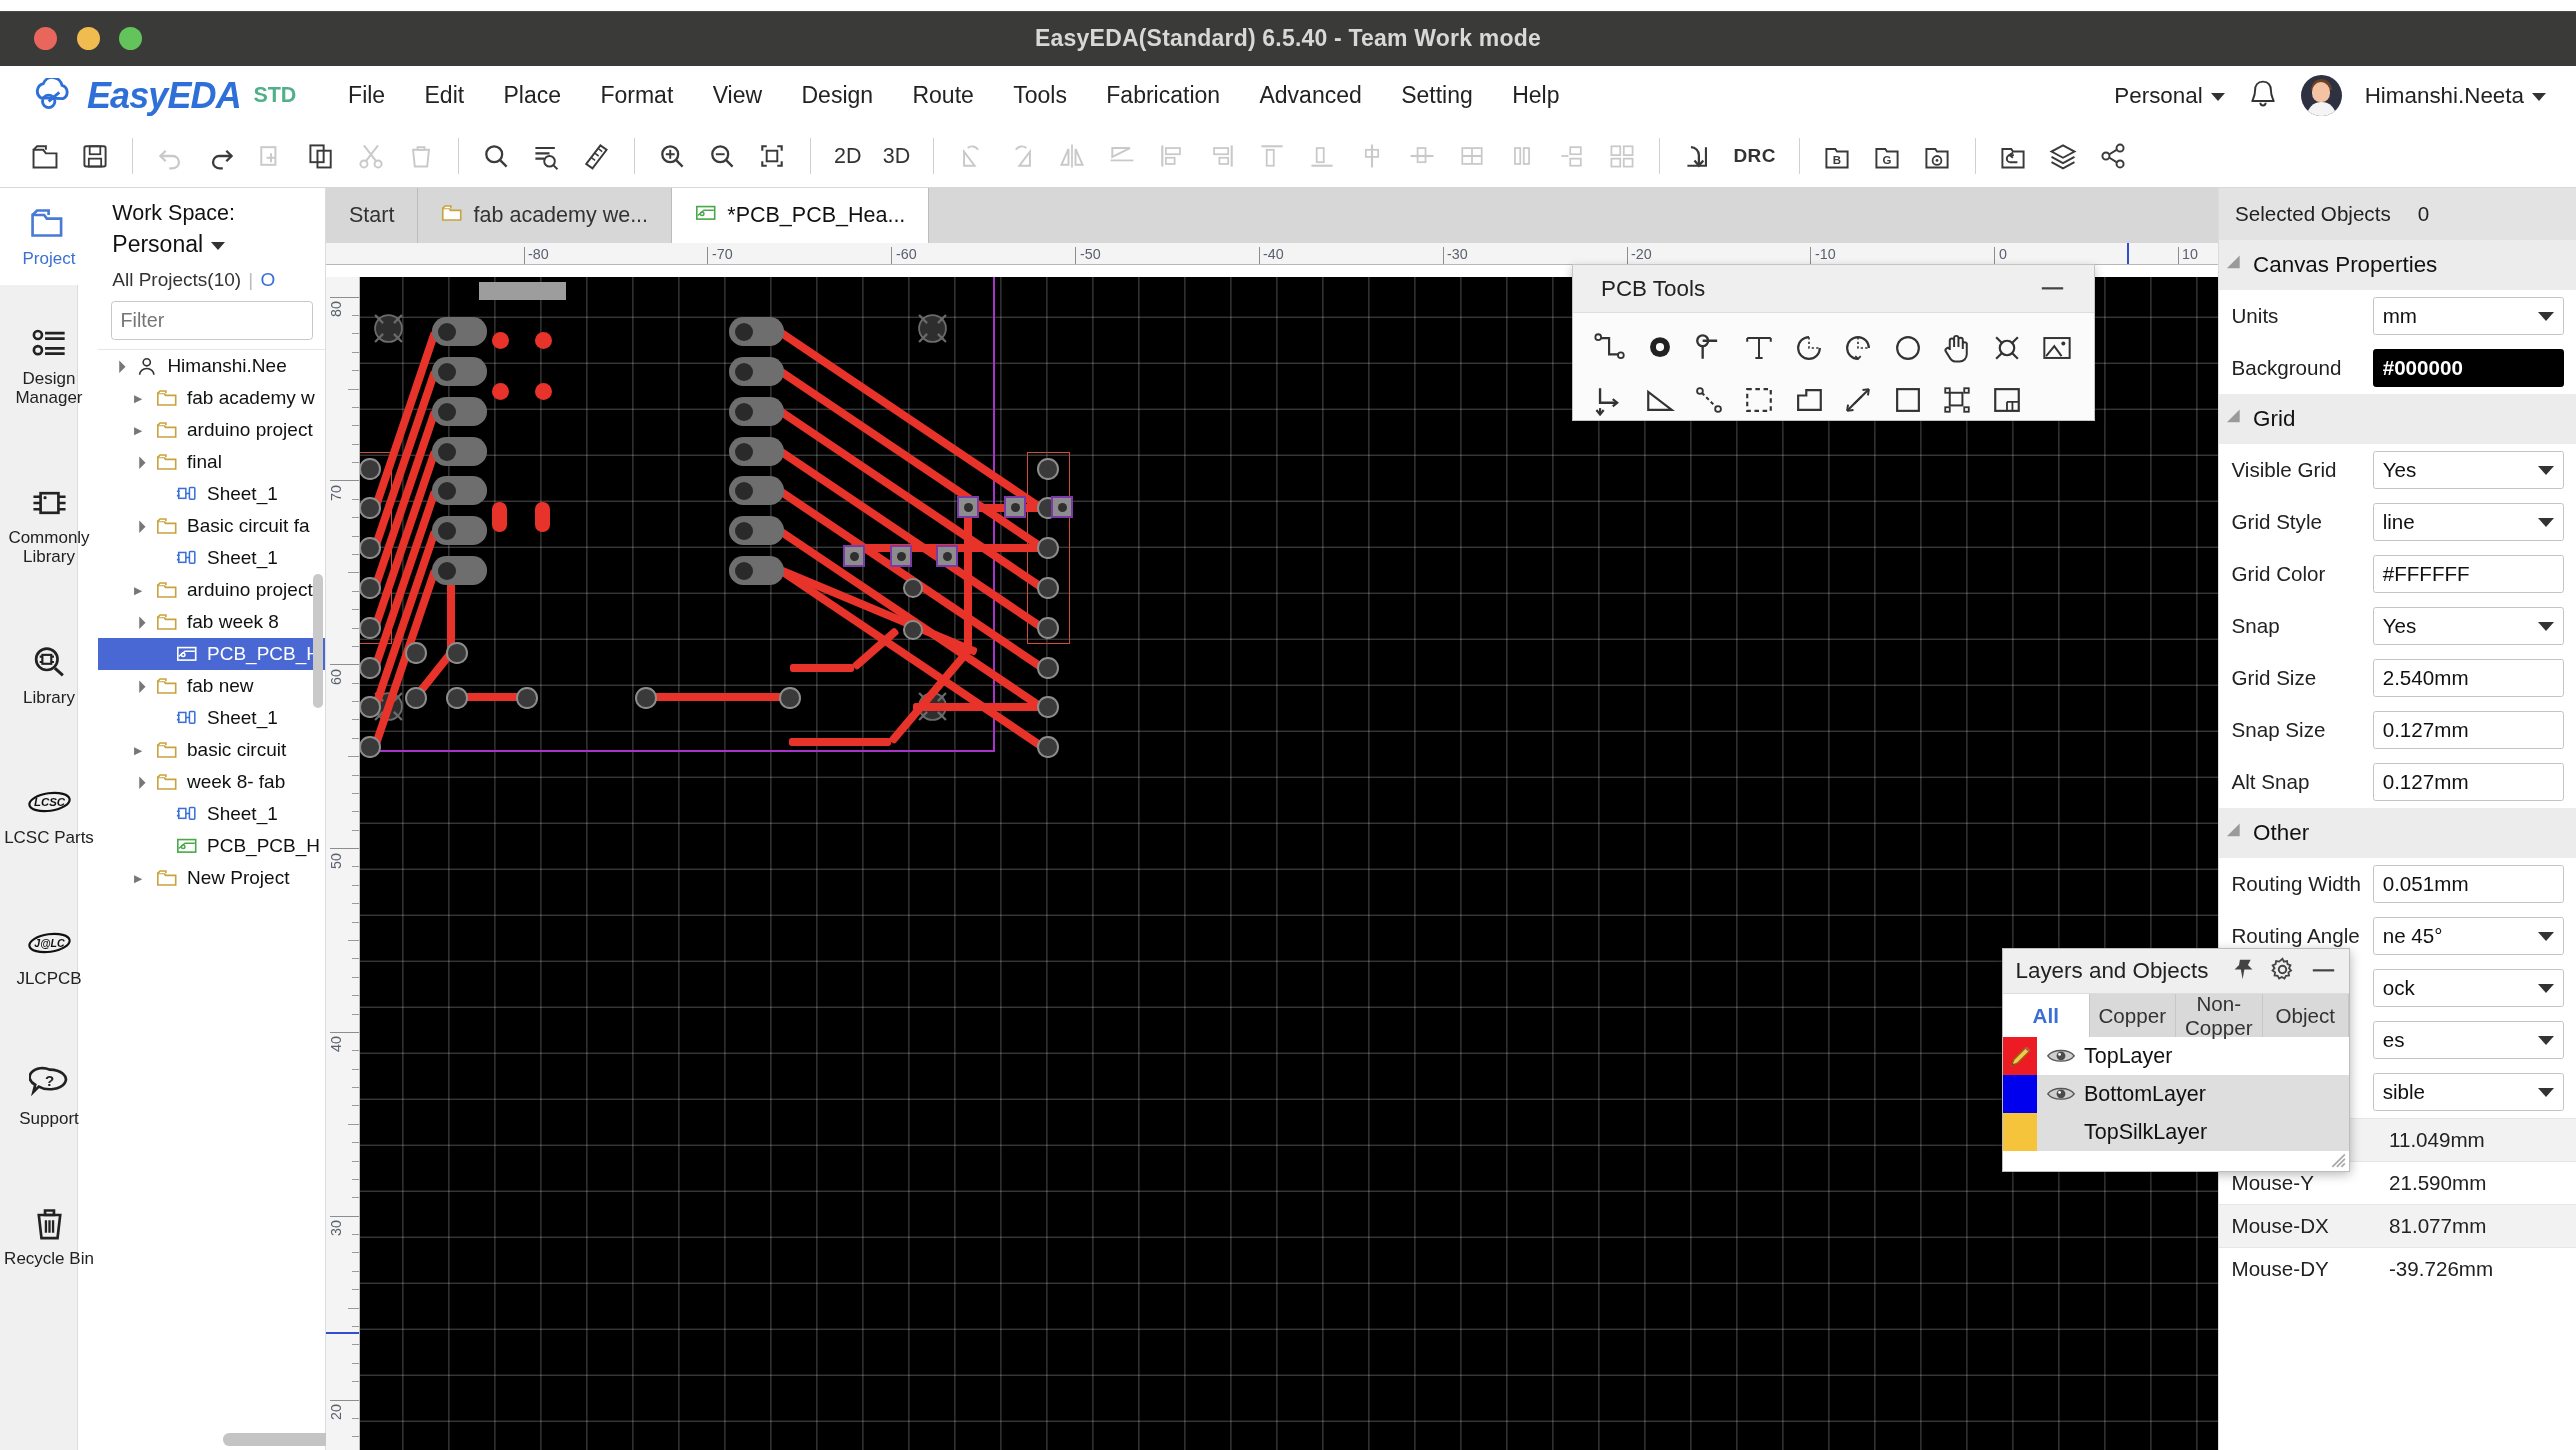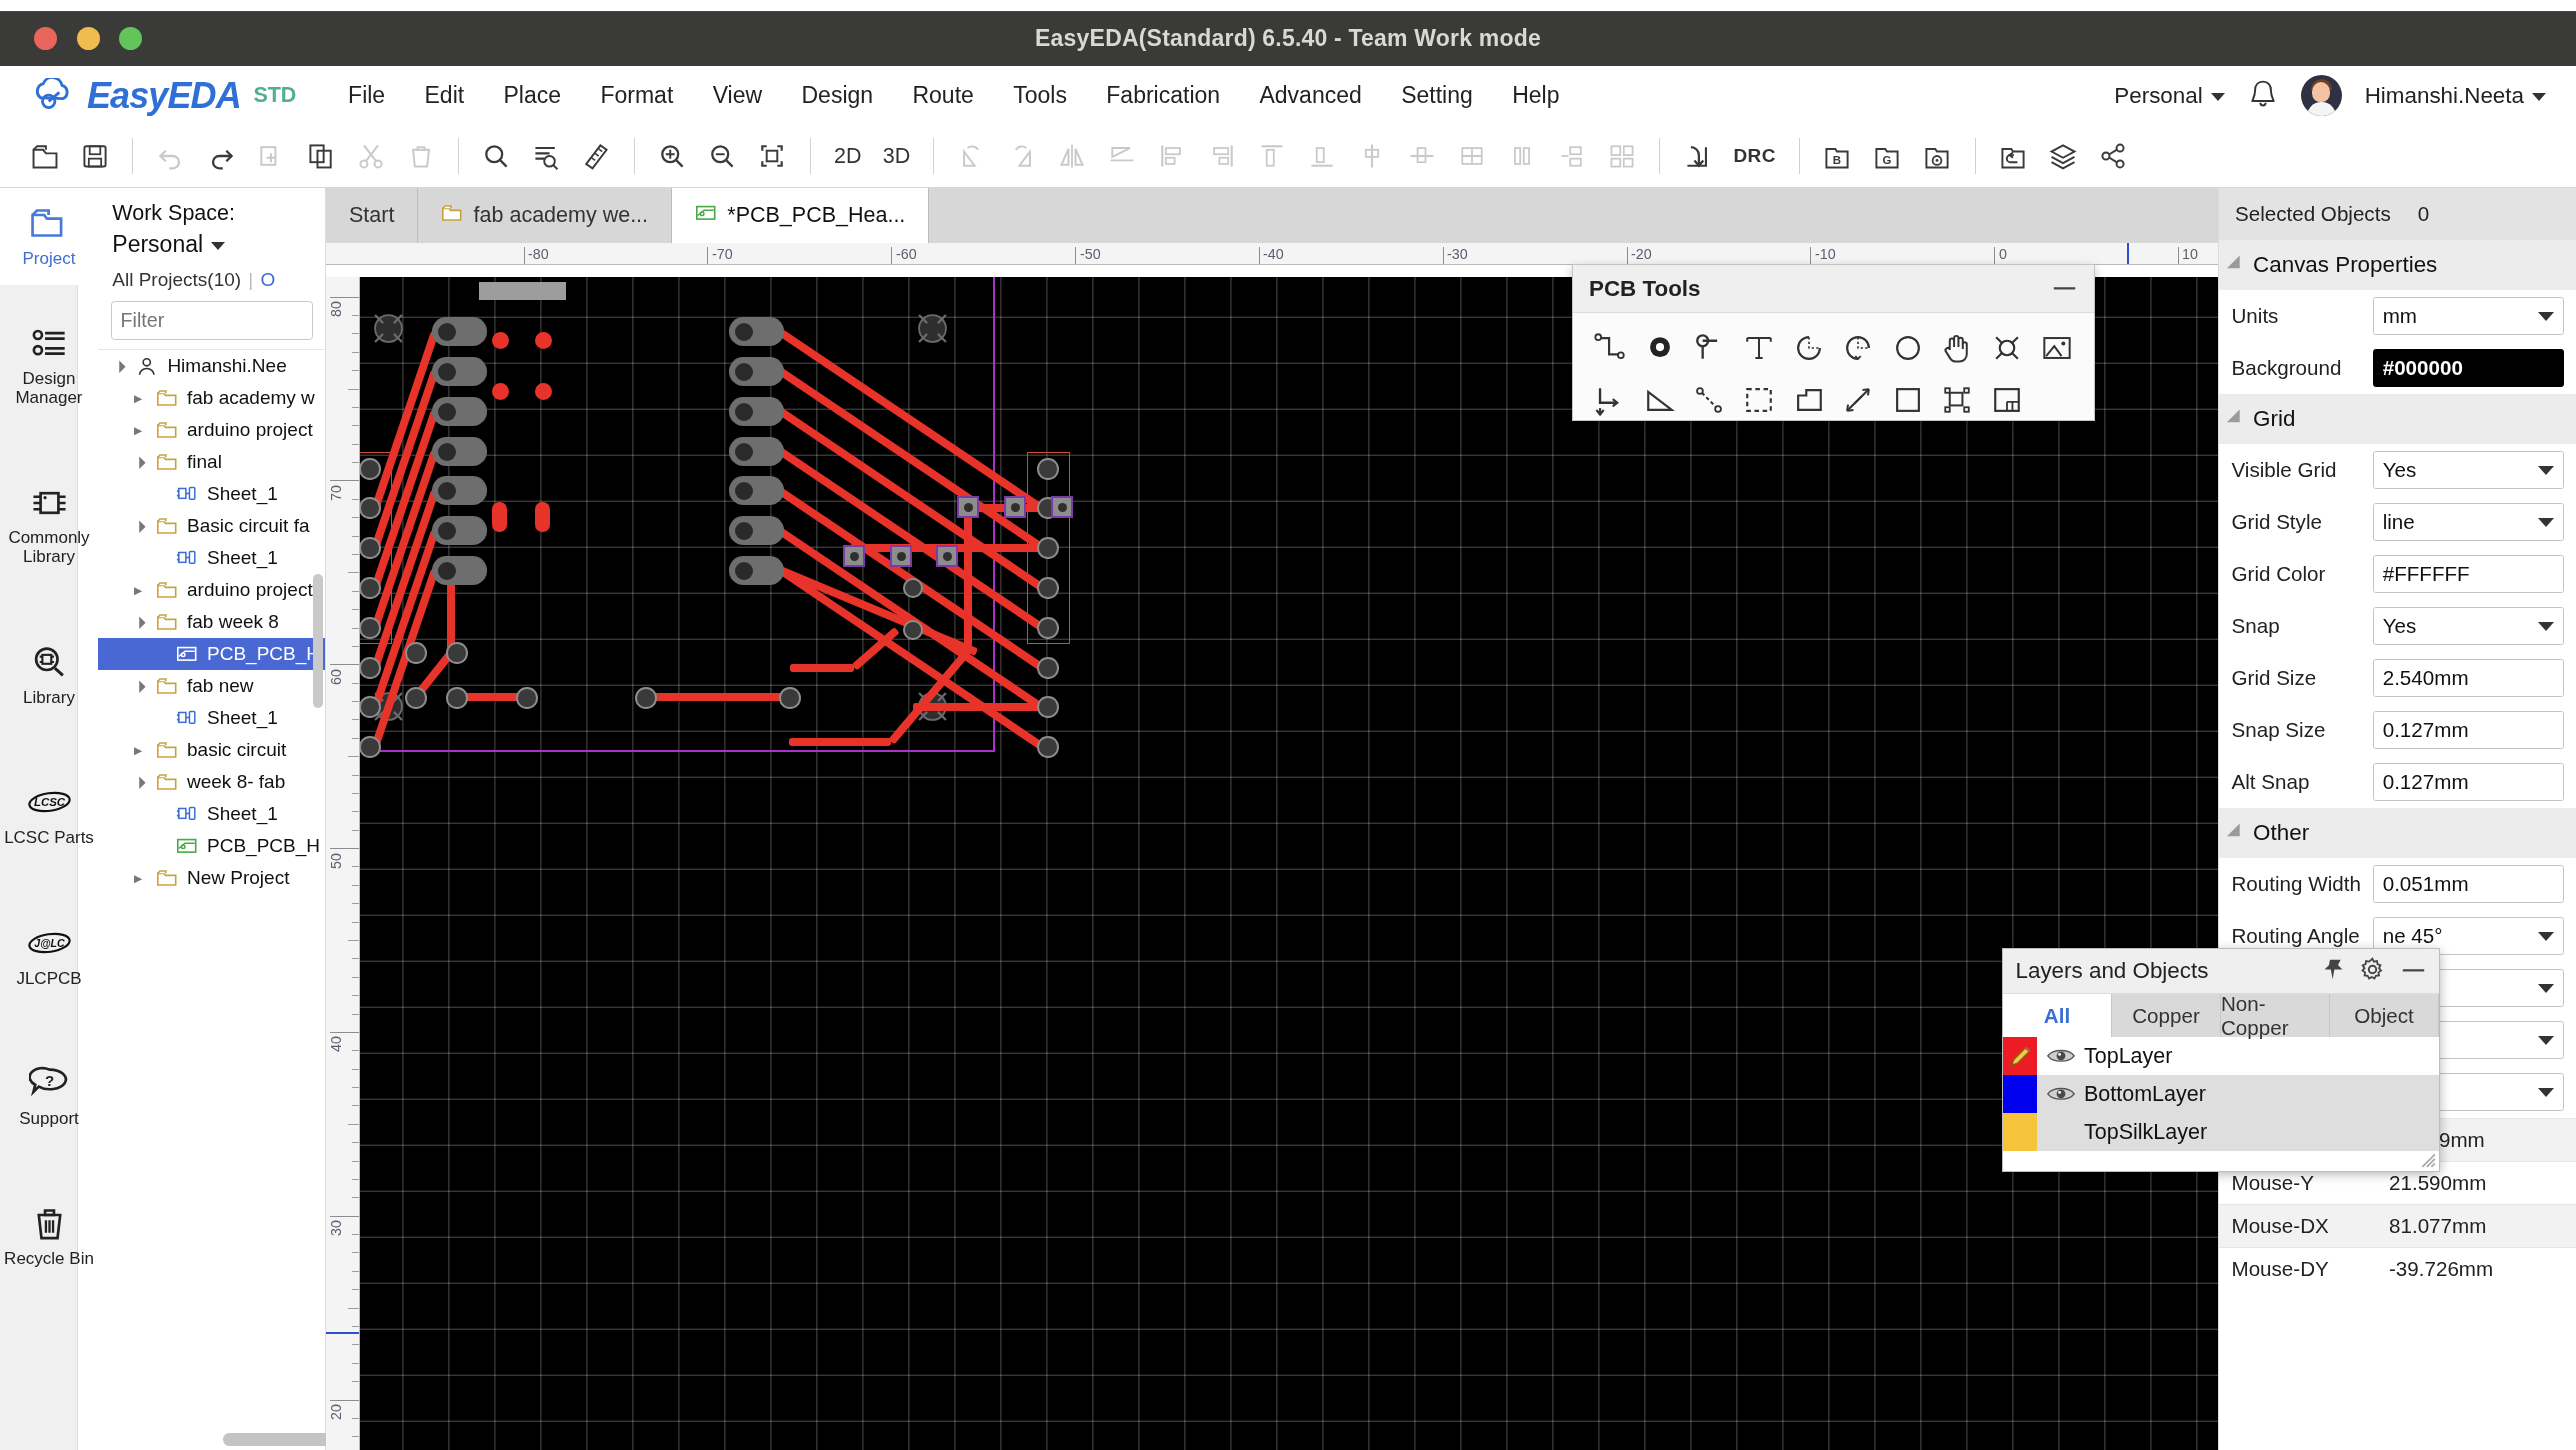--- a/index.html
+++ b/index.html
@@ -122,21 +122,21 @@
   .redpad { position:absolute; background:#e8332a; border-radius:50%;}
   .redslot { position:absolute; background:#e8332a; border-radius:7.2px;}
   .silk-bar { position:absolute; background:#9d9d9d; }
   .mount { position:absolute; }
   .outl-red { position:absolute; border:1.8px solid #cf4b3a; }
 
   
   #pcbtools { position:absolute; left:1572px; top:264px; width:523px; height:157px;
     background:#fbfbfb; border:0.9px solid #c4c4c4; box-shadow:0 2.7px 9px rgba(0,0,0,.25);}
   #pcbtools .hdr { height:48px; background:#efefef; border-bottom:0.9px solid #ddd;
-    display:flex; align-items:center; justify-content:space-between; padding:0 16px;font-weight:bold;}
+    display:flex; align-items:center; justify-content:space-between; padding:0 28px;}
   #pcbtools .hdr .t { font-size:22.4px; color:#222; }
   #pcbtools .grid { padding:9px 12.5px; display:grid; grid-template-columns:repeat(10,1fr);
     grid-auto-rows:52px; align-items:center; justify-items:center;}
   #pcbtools .ti { width:43px;height:43px;display:flex;align-items:center;justify-content:center;color:#333;}
 
   
   #right { position:absolute; left:2218px; top:188px; width:358px; height:1263px;
     background:#fff; border-left:0.9px solid #dcdcdc; }
   .sel-row { height:52px; background:#e3e3e3; display:flex; align-items:center;
     padding:0 16px; font-size:20.6px; color:#222; gap:27px;}
@@ -152,22 +152,22 @@
   .pfield.dark { background:#000; color:#fff; border-color:#000; font-weight:bold;}
   .chev { width:0;height:0;border-left:8px solid transparent;border-right:8px solid transparent;
     border-top:9px solid #333;}
   .mrow { height:43px; display:flex; align-items:center; border-top:0.9px solid #e6e6e6;
     font-size:20.6px; color:#222; }
   .mrow .k { width:161px; flex:0 0 161px; padding-left:12.5px;}
   .mrow .v { flex:1; padding-left:9px; }
   .mrow.alt { background:#f2f2f2; }
 
   
-  #layers { position:absolute; left:2002px; top:948px; width:438px; height:224px;
-    background:#fff; border:0.9px solid #bdbdbd; box-shadow:0 2.7px 10.7px rgba(0,0,0,.3);}
+  #layers { position:absolute; left:2002px; top:948px; width:348px; height:224px;
+    background:#fff; border:0.9px solid #bdbdbd; box-shadow:0 2.7px 10.7px rgba(0,0,0,.3);text-align:center;}
   #layers .hdr { height:45px; background:#efefef; display:flex; align-items:center;
     justify-content:space-between; padding:0 12.5px; border-bottom:0.9px solid #ddd;}
   #layers .hdr .t { font-size:22.4px; color:#222; }
   #layers .hdr .acts { display:flex; align-items:center; gap:14.3px; color:#444;}
   #layers .tabs { height:43px; display:flex; background:#d9d9d9; }
   #layers .tabs .lt { flex:1; display:flex; align-items:center; justify-content:center;
     font-size:20.6px; color:#333; border-right:0.9px solid #c6c6c6;}
   #layers .tabs .lt.active { background:#fff; color:#3b6fd4; font-weight:bold;}
   .lrow { height:38px; display:flex; align-items:center; font-size:21.5px; color:#111;}
   .lrow.alt { background:#dedede; }

